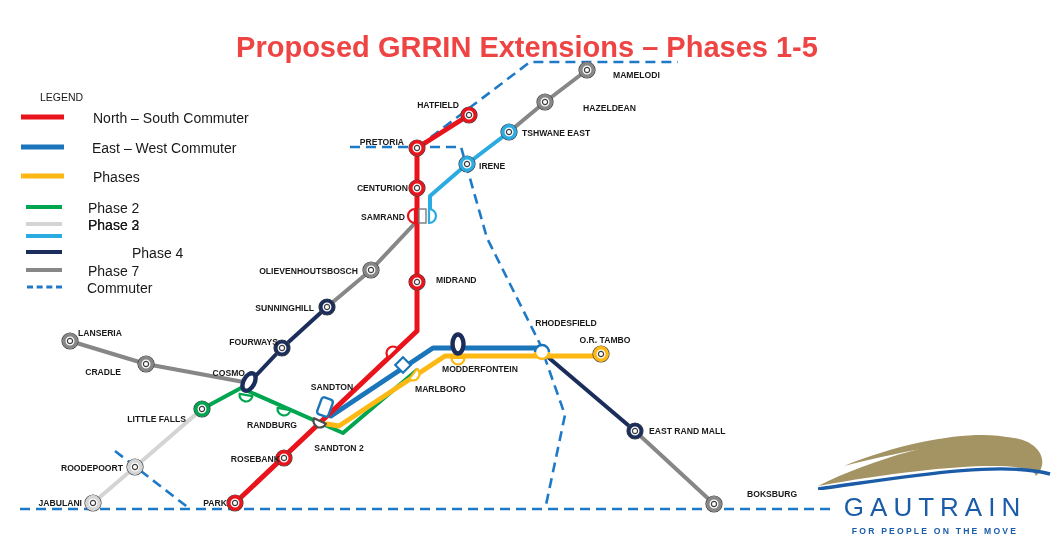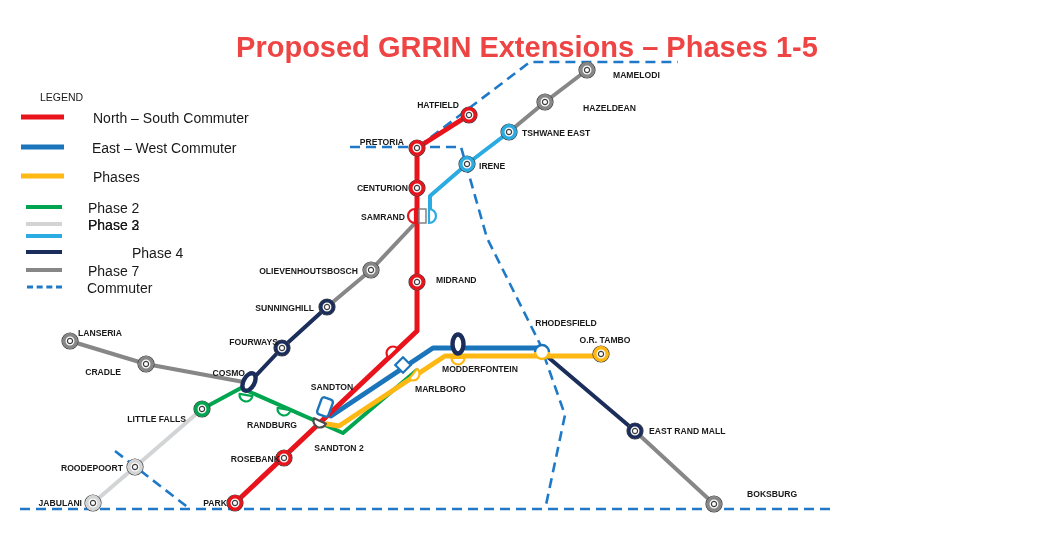--- a/index.html
+++ b/index.html
@@ -254,13 +254,22 @@
       </g>
       <text x="649" y="434" text-anchor="start" class="st-label">EAST RAND MALL</text>
       <g transform="translate(714,504)">
         <circle r="8" fill="#fff" stroke="#3C3C3C" stroke-width="1.2"></circle>
         <circle r="6.2" fill="#fff" stroke="#878787" stroke-width="3.5"></circle>
         <circle r="2.6" fill="#fff" stroke="#3C3C3C" stroke-width="1.2"></circle>
       </g>
       <text x="747" y="497" text-anchor="start" class="st-label">BOKSBURG</text>
     </svg>
 
+  <div class="logo">
+    <svg width="234" height="64" viewBox="0 0 234 64">
+      <path id="logo-blade-top" d="M 26 40 C 95 12 162 4 193 12 C 196 13 197 16 194 16 C 160 10 80 26 26 40 Z" fill="#A49464"></path>
+      <path id="logo-blade-main" d="M 0 60 C 60 30 150 6 196 12 C 222 16 232 36 218 50 C 214 32 110 40 0 60 Z" fill="#A49464"></path>
+      <path id="logo-swoosh" d="M 0 63 C 80 52 180 34 232 48" fill="none" stroke-width="3.4" stroke="#1B5CA8"></path>
+    </svg>
+    <div class="logo-word" style="color: rgb(27, 92, 168);">GAUTRAIN</div>
+    <div class="logo-tag" style="color: rgb(27, 92, 168);">FOR PEOPLE ON THE MOVE</div>
+  </div>
 </div>
 
 </body></html>

